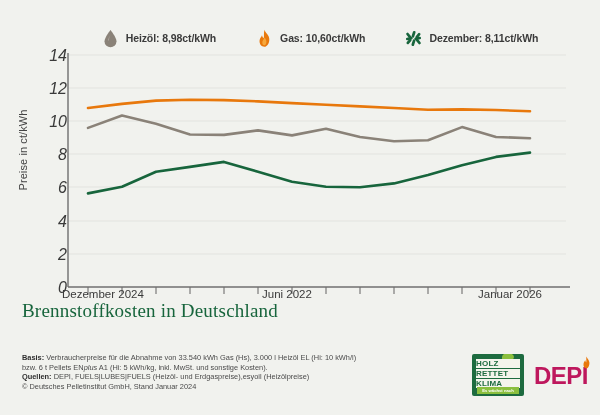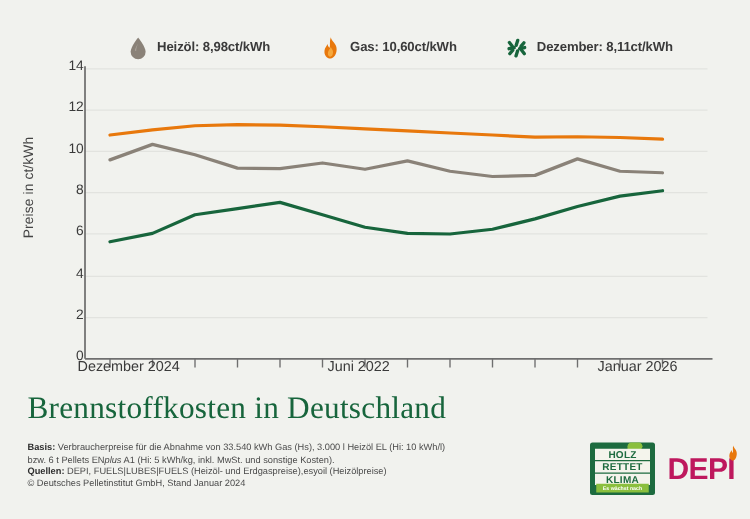--- a/index.html
+++ b/index.html
@@ -23,51 +23,51 @@
 
   
   .plot-wrap{position:absolute;left:0;top:48px;width:600px;height:252px;}
   .ylabel{
     position:absolute;left:-62px;top:96px;width:170px;
     transform:rotate(-90deg);text-align:center;
     font-size:11px;color:#444;letter-spacing:.1px;
   }
   .ytick{
     position:absolute;right:533px;width:40px;text-align:right;
-    font-size:11px;color:#3a3a3a;transform:translateY(-8px);
+    font-size:16px;color:#3a3a3a;transform:translateY(-8px);font-style:italic;
   }
   .plot-svg{position:absolute;left:0;top:0;}
 
   
   .xlabels{position:absolute;left:0;top:288px;width:492px;height:18px;}
   .xlab{position:absolute;font-size:11.5px;color:#3a3a3a;white-space:nowrap;}
 
   
   .title{
-    position:absolute;left:22px;top:313px;
+    position:absolute;left:22px;top:300px;
     font-family:"Liberation Serif", serif;
-    font-size:25px;color:#17653c;letter-spacing:.2px;
+    font-size:19px;color:#17653c;letter-spacing:.2px;
   }
 
   
   .footer{position:absolute;left:22px;top:353px;width:440px;}
   .fline{font-size:7.4px;line-height:9.6px;color:#4a4a4a;white-space:nowrap;}
   .fline b{font-weight:bold;color:#2e2e2e;text-align:center;}
   .fline i{font-style:italic;}
 
   
   .logos{position:absolute;left:472px;top:354px;width:118px;height:44px;}
   .holz-logo{
     position:absolute;left:0;top:0;width:52px;height:42px;
     background:#1d6b3f;border-radius:2px;overflow:hidden;
   }
   .holz-line{
     position:absolute;left:4px;width:44px;height:9px;background:#f4f4ec;
     color:#1d6b3f;font-size:8px;font-weight:bold;font-family:"Liberation Sans",sans-serif;
-    text-align:center;line-height:9px;letter-spacing:.2px;
+    text-align:left;line-height:9px;letter-spacing:.2px;
   }
   .holz-sub{
     position:absolute;left:5px;top:33px;width:42px;height:7px;
     background:#8bbf3e;color:#fff;font-size:4.2px;font-weight:bold;
     text-align:center;line-height:7px;
   }
   .leafdot{position:absolute;left:30px;top:-1px;width:12px;height:8px;background:#8bbf3e;border-radius:50% 50% 50% 0;}
   .depi{
     position:absolute;left:62px;top:8px;
     font-size:24px;font-weight:bold;color:#be185d;letter-spacing:-0.5px;

